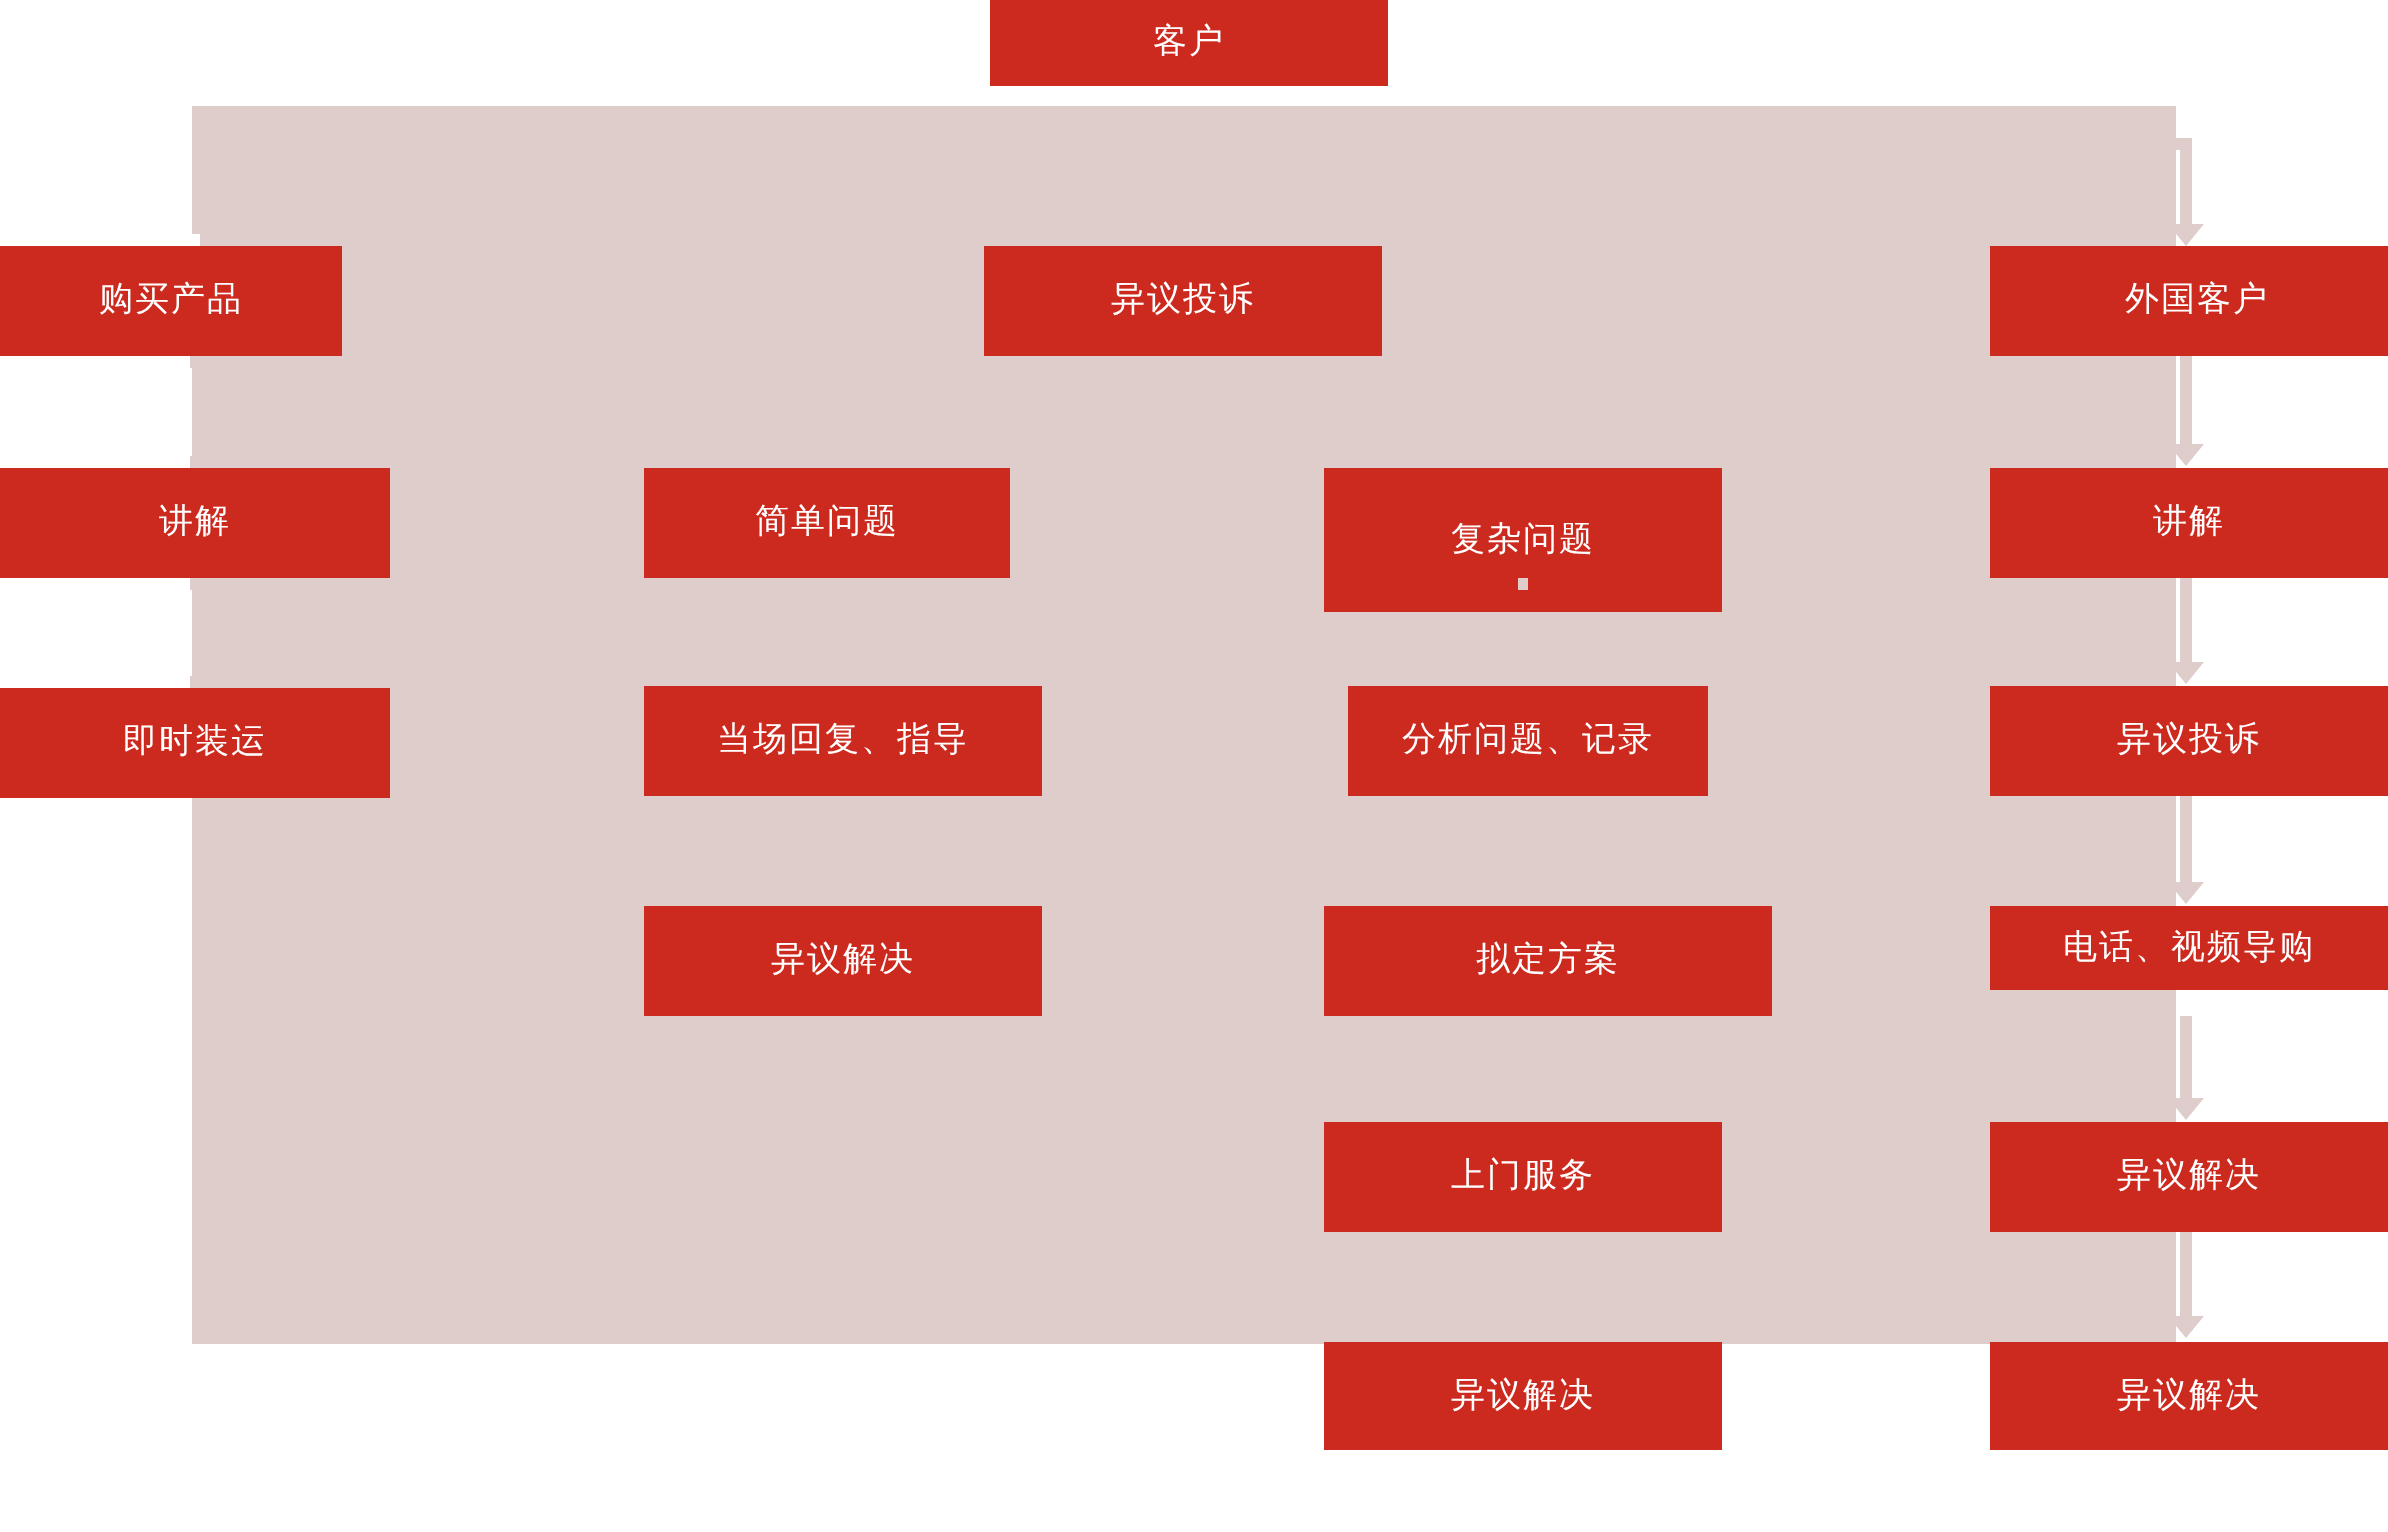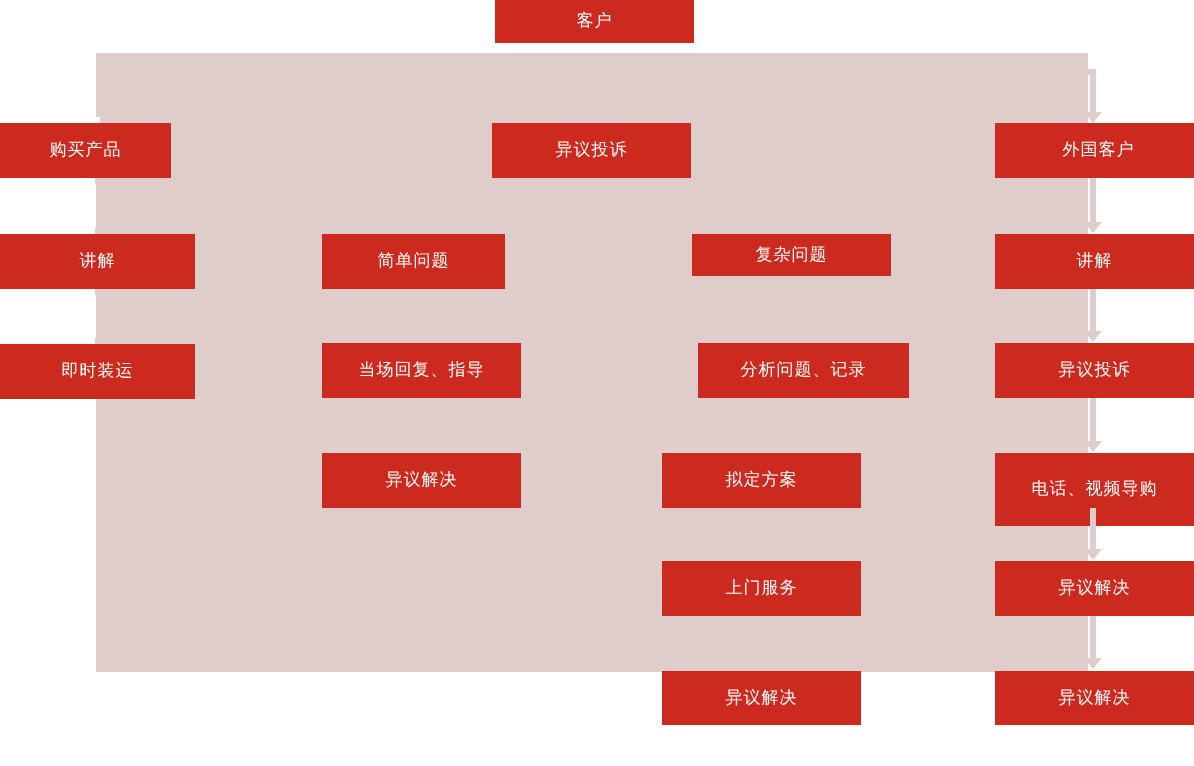--- a/index.html
+++ b/index.html
@@ -104,29 +104,29 @@
   <div class="node" style="left:322px; top:343px; width:199px; height:55px;">当场回复、指导</div>
   <div class="nub" style="left:419px; top:337px;"></div>
   <div class="nub" style="left:419px; top:398px;"></div>
 
   <div class="node" style="left:322px; top:453px; width:199px; height:55px;">异议解决</div>
   <div class="nub" style="left:419px; top:447px;"></div>
 
   <div class="node" style="left:492px; top:123px; width:199px; height:55px;">异议投诉</div>
   <div class="nub" style="left:589px; top:178px;"></div>
 
-  <div class="node" style="left:692px; top:234px; width:199px; height:42px;">复杂问题</div>
+  <div class="node" style="left:662px; top:234px; width:199px; height:72px;">复杂问题</div>
   <div class="nub" style="left:759px; top:228px;"></div>
   <div class="nub" style="left:759px; top:289px;"></div>
 
-  <div class="node" style="left:698px; top:343px; width:211px; height:55px;">分析问题、记录</div>
+  <div class="node" style="left:674px; top:343px; width:180px; height:55px;">分析问题、记录</div>
   <div class="nub" style="left:759px; top:337px;"></div>
   <div class="nub" style="left:759px; top:398px;"></div>
 
-  <div class="node" style="left:662px; top:453px; width:199px; height:55px;">拟定方案</div>
+  <div class="node" style="left:662px; top:453px; width:224px; height:55px;">拟定方案</div>
   <div class="nub" style="left:759px; top:447px;"></div>
   <div class="nub" style="left:759px; top:508px;"></div>
 
   <div class="node" style="left:662px; top:561px; width:199px; height:55px;">上门服务</div>
   <div class="nub" style="left:759px; top:555px;"></div>
   <div class="nub" style="left:759px; top:616px;"></div>
 
   <div class="node" style="left:662px; top:671px; width:199px; height:54px;">异议解决</div>
   <div class="nub" style="left:759px; top:665px;"></div>
 
@@ -138,21 +138,21 @@
   <div class="node" style="left:995px; top:234px; width:199px; height:55px;">讲解</div>
 
   <div class="arrow-line" style="left:1090px; top:289px; height:43px;"></div>
   <div class="arrow-head" style="left:1084px; top:331px;"></div>
 
   <div class="node" style="left:995px; top:343px; width:199px; height:55px;">异议投诉</div>
 
   <div class="arrow-line" style="left:1090px; top:398px; height:44px;"></div>
   <div class="arrow-head" style="left:1084px; top:441px;"></div>
 
-  <div class="node" style="left:995px; top:453px; width:199px; height:73px;">电话、视频导购</div>
+  <div class="node" style="left:995px; top:453px; width:199px; height:42px;">电话、视频导购</div>
 
   <div class="arrow-line" style="left:1090px; top:508px; height:42px;"></div>
   <div class="arrow-head" style="left:1084px; top:549px;"></div>
 
   <div class="node" style="left:995px; top:561px; width:199px; height:55px;">异议解决</div>
 
   <div class="arrow-line" style="left:1090px; top:616px; height:43px;"></div>
   <div class="arrow-head" style="left:1084px; top:658px;"></div>
 
   <div class="node" style="left:995px; top:671px; width:199px; height:54px;">异议解决</div>

